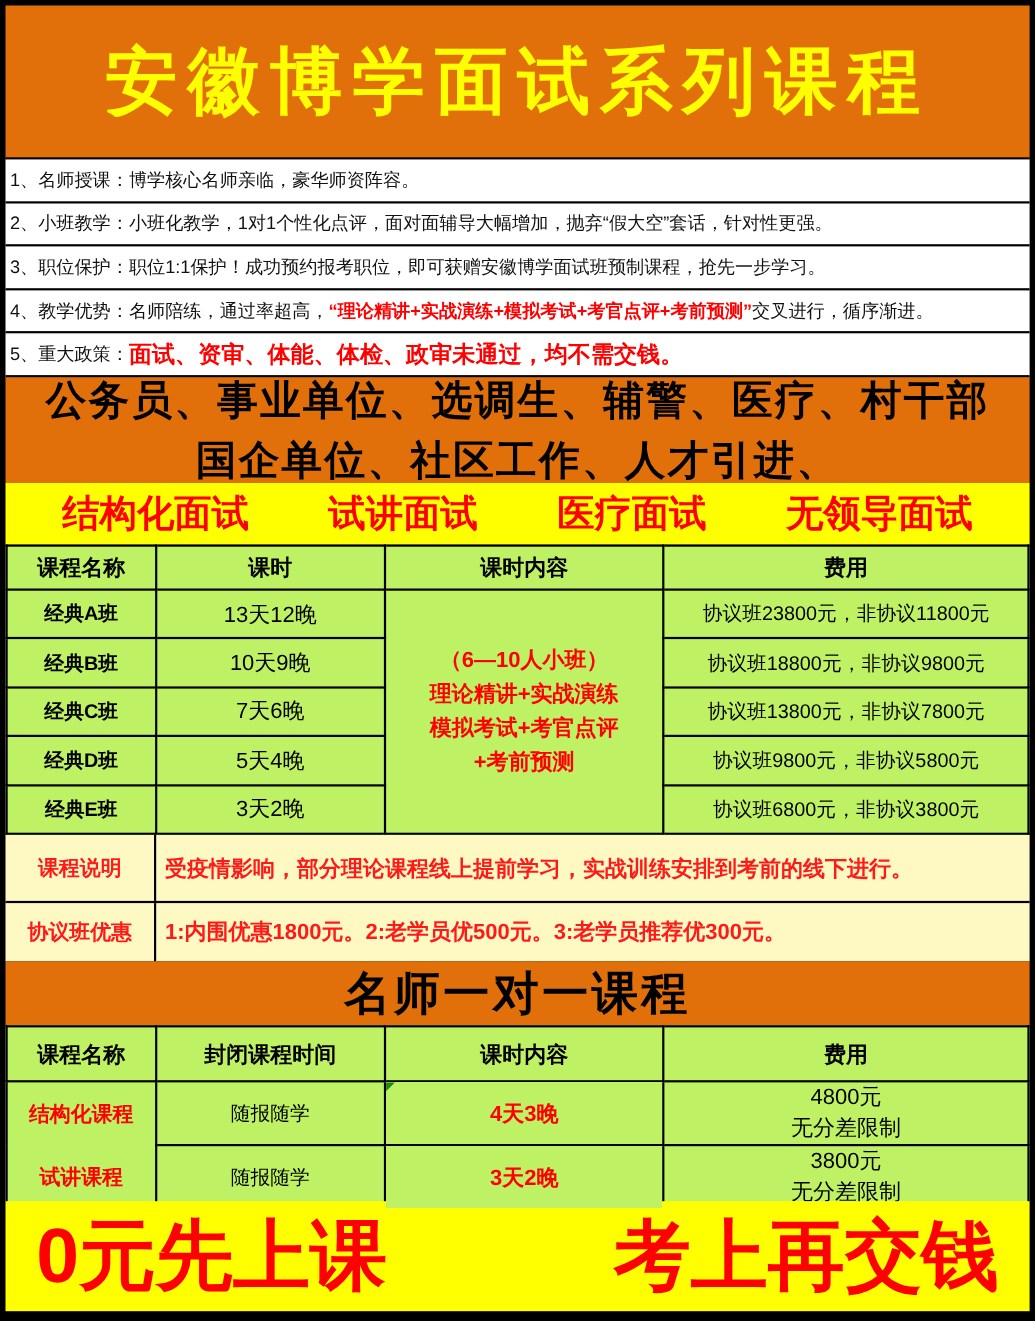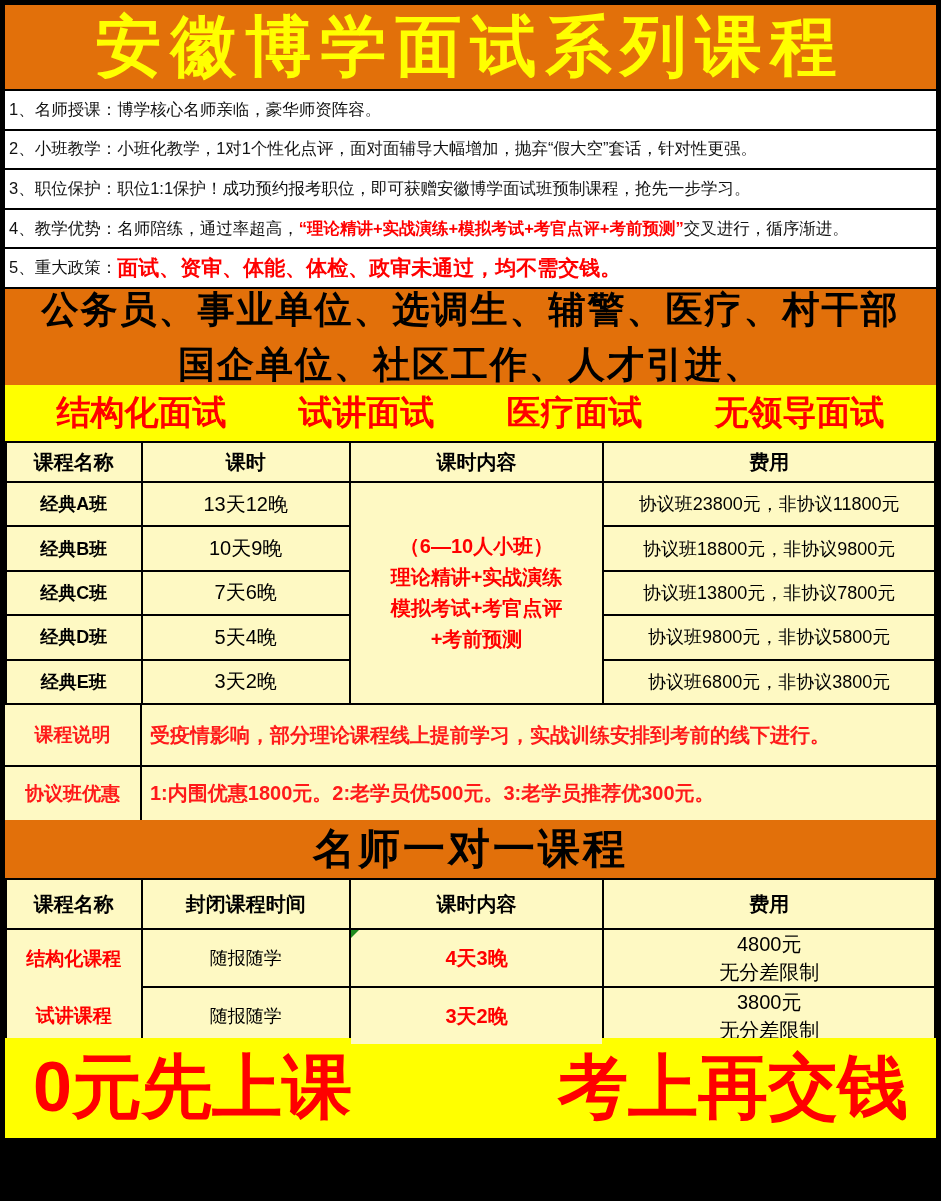--- a/index.html
+++ b/index.html
@@ -3,21 +3,21 @@
 <meta charset="utf-8">
 <style>
   * { margin:0; padding:0; box-sizing:border-box; }
   body { width:941px; font-family:"Liberation Sans", sans-serif; }
   .poster {
     width:941px; height:1201px; background:#000; padding:5px;
     display:flex; flex-direction:column;
   }
   
   .title-banner {
-    height:86px; background:#e2700a; border-bottom:2px solid #000;
+    height:140px; background:#e2700a; border-bottom:2px solid #000;
     display:flex; align-items:center; justify-content:center;
   }
   .title-banner .title {
     font-family:"DejaVu Serif", serif;
     font-size:66px; font-weight:bold; color:#ffff00; letter-spacing:9px;
     white-space:nowrap;
   }
   
   .features { height:198px; background:#fff; display:flex; flex-direction:column; }
   .feature-row {
@@ -35,21 +35,21 @@
   
   .types {
     height:56px; background:#ffff00; display:flex; align-items:center; justify-content:center;
     gap:72px; color:#ff0000; font-weight:bold; font-size:34px;
   }
   
   .table-wrap { background:#fff; }
   .t1-wrap { height:264px; }
   .t2-wrap { height:160px; }
   table { width:100%; height:100%; border-collapse:collapse; table-layout:fixed; }
-  th, td { border:2px solid #000; text-align:center; vertical-align:middle; background:#fef9c3; }
+  th, td { border:2px solid #000; text-align:center; vertical-align:middle; background:#bef264; }
   th { font-size:20px; font-weight:bold; color:#000; }
   col.c1 { width:14.6%; } col.c2 { width:22.4%; } col.c3 { width:27.3%; } col.c4 { width:35.7%; }
   .t1 thead tr { height:40px; }
   .t1 .cname { font-weight:bold; font-size:18px; }
   .t1 .chours { font-size:20px; }
   .t1 .cfee { font-size:18px; }
   .t1 .cmerged { color:#ff0000; font-weight:bold; font-size:20px; }
   .t1 .cmerged div { line-height:1.55; }
   
   .notes { height:115px; background:#fef9c3; display:flex; flex-direction:column; }

